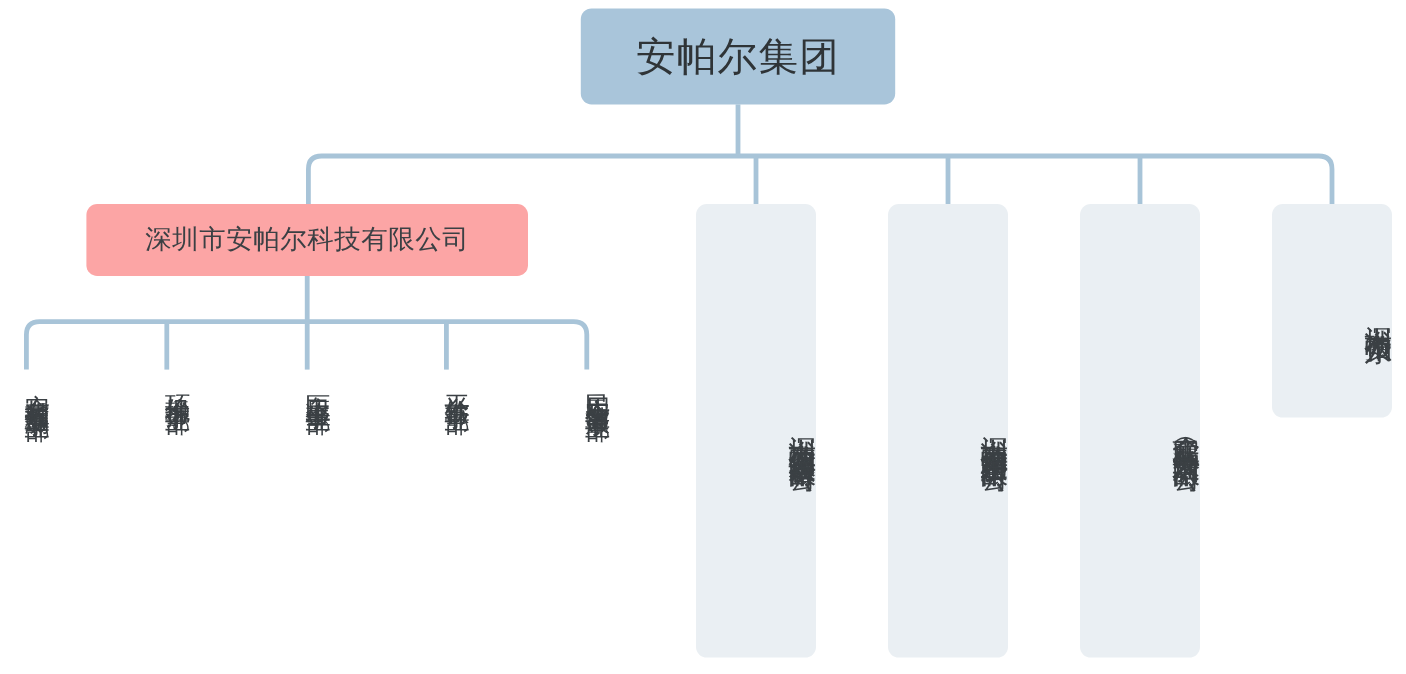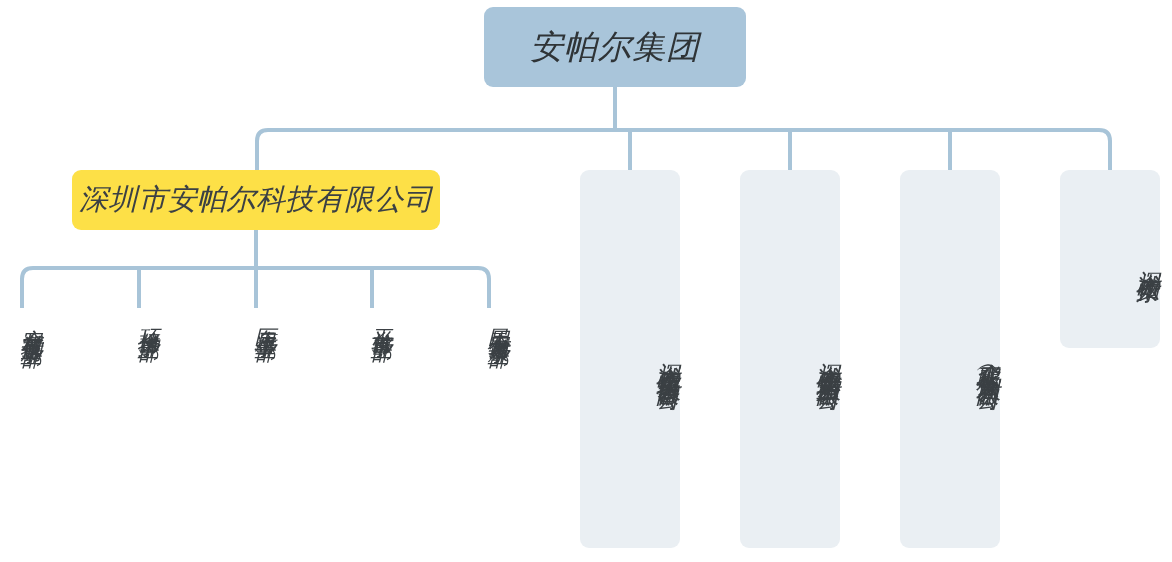--- a/index.html
+++ b/index.html
@@ -2,21 +2,21 @@
 <html><head>
 <meta charset="utf-8">
 <style>
   html,body{margin:0;padding:0;}
   body{
     width:1172px;height:562px;
     background:#ffffff;
     font-family:"DejaVu Sans","Liberation Sans",sans-serif;
     overflow:hidden;
   }
-  #chart{position:relative;width:1172px;height:562px;font-style:italic;}
+  #chart{position:relative;width:1172px;height:562px;}
 
   svg.connectors{position:absolute;left:0;top:0;width:1172px;height:562px;}
 
   .node{
     position:absolute;
     box-sizing:border-box;
     display:flex;
     align-items:center;
     justify-content:center;
     color:#3b4044;
@@ -28,23 +28,23 @@
     background:#a9c5da;
     border-radius:9px;
     font-size:33px;
     letter-spacing:1px;
     color:#2f3437;
   }
 
   
   .node.l2wide{
     left:72px;top:170px;width:368px;height:60px;
-    background:#fde047;
+    background:#fca5a5;
     border-radius:9px;
-    font-size:29px;
+    font-size:22px;
     letter-spacing:0.5px;
   }
 
   
   .node.l2vert{
     width:100px;
     background:#eaeff3;
     border-radius:9px;
     writing-mode:vertical-rl;
     text-orientation:upright;

